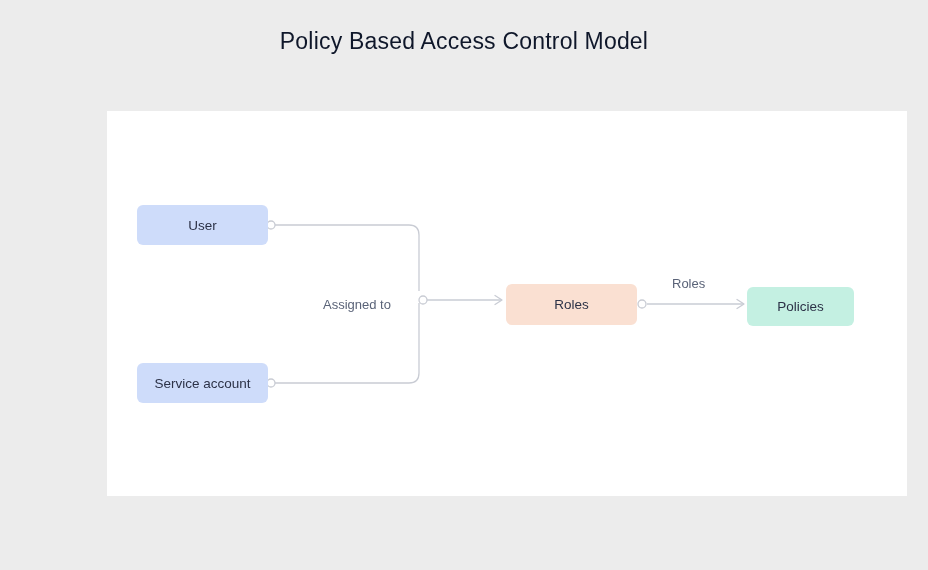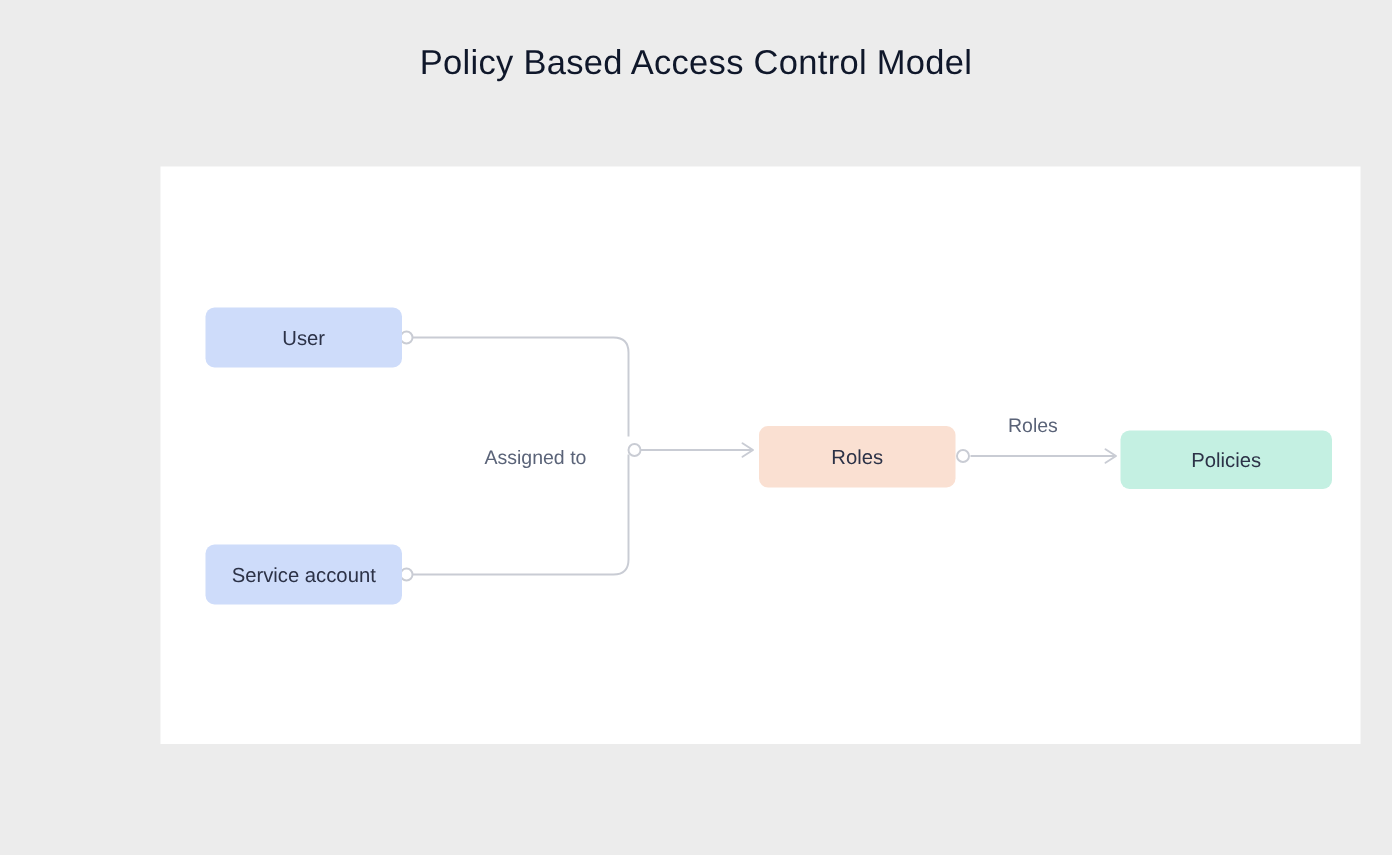--- a/index.html
+++ b/index.html
@@ -62,21 +62,21 @@
   #node-roles {
     left: 399px;
     top: 173px;
     width: 131px;
     height: 41px;
     background: #fae0d2;
   }
   #node-policies {
     left: 640px;
     top: 176px;
-    width: 141px;
+    width: 107px;
     height: 39px;
     background: #c4f0e2;
   }
   .edge-label {
     position: absolute;
     font-size: 13px;
     color: #5a6378;
     white-space: nowrap;
   }
   #edge-label-assigned-to {

